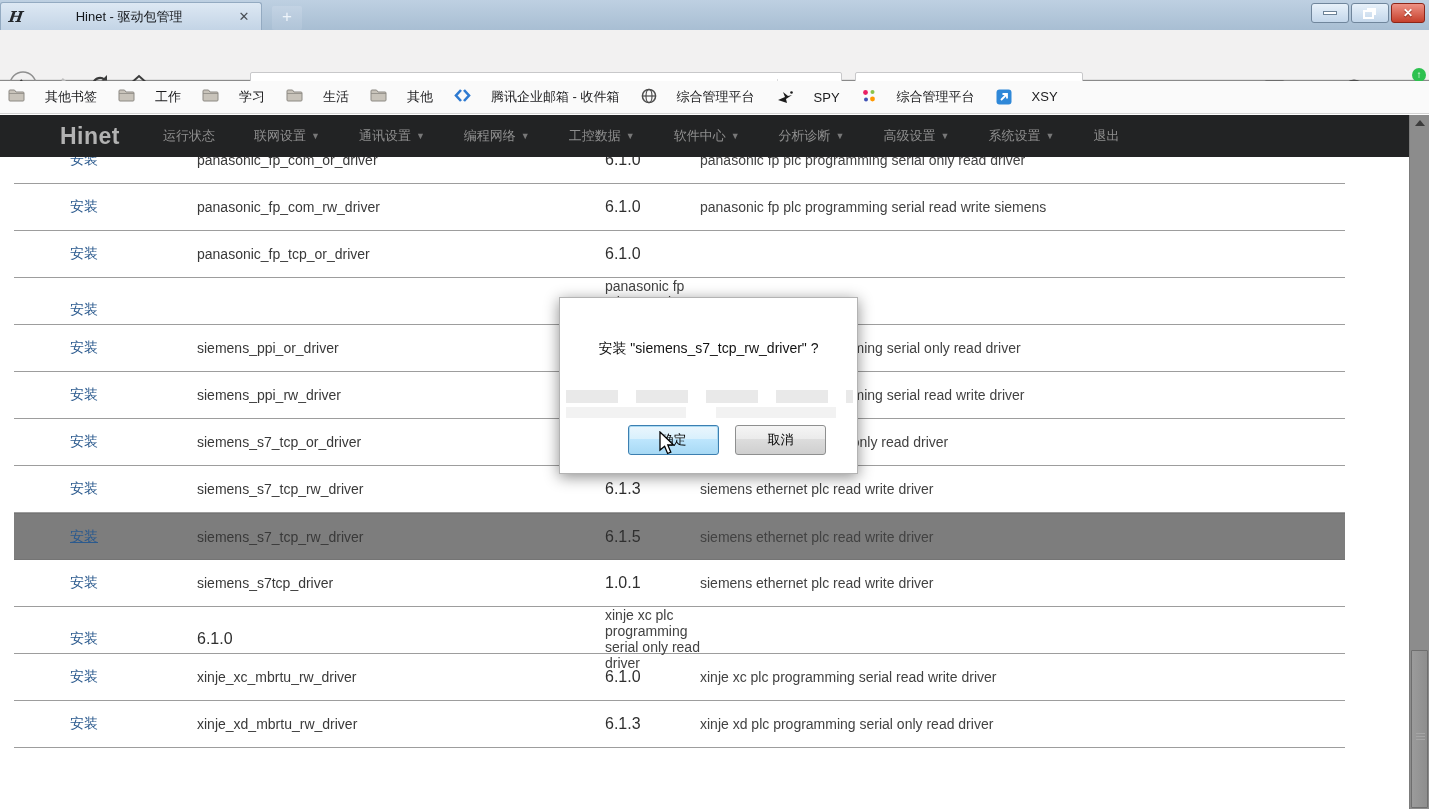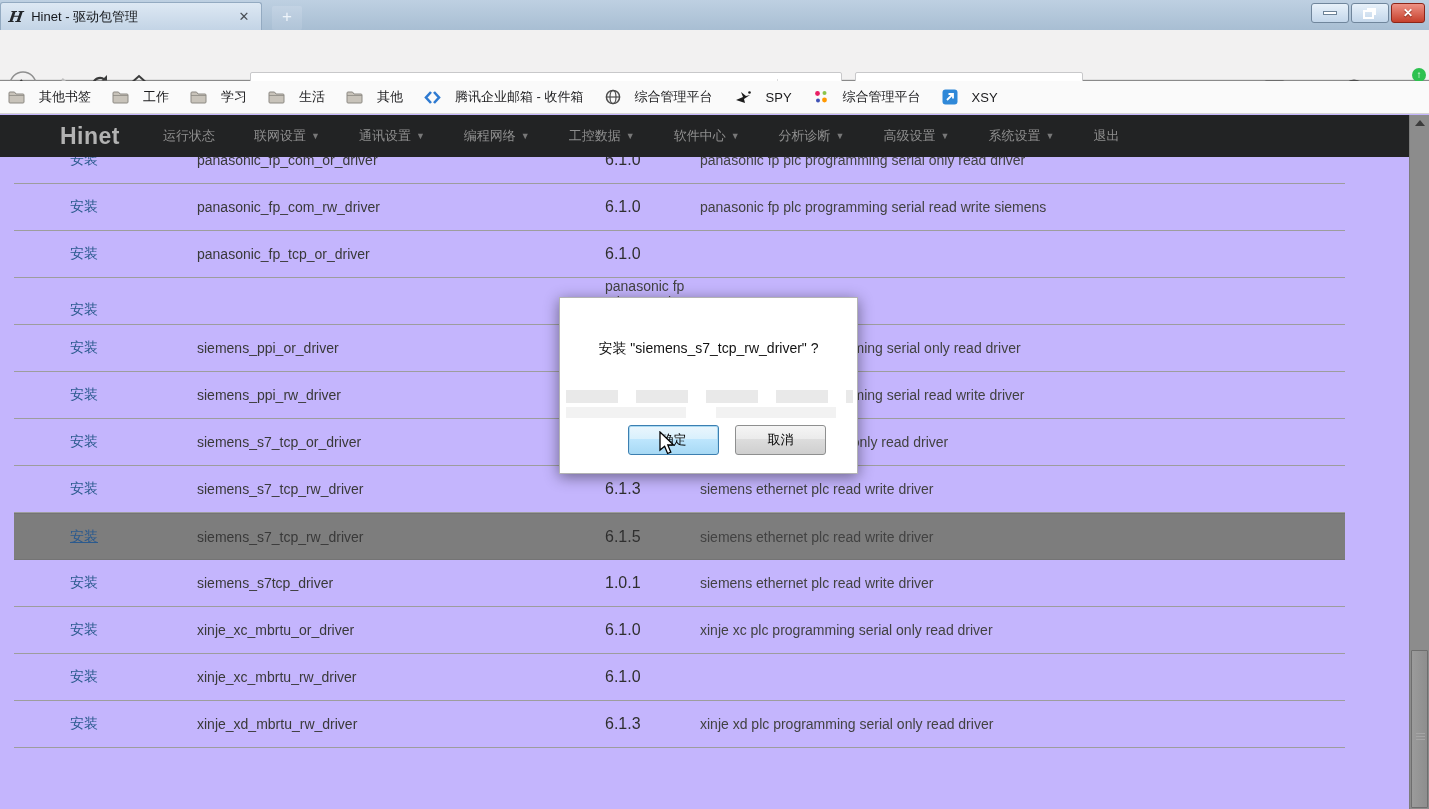--- a/index.html
+++ b/index.html
@@ -5,21 +5,21 @@
   * { margin:0; padding:0; box-sizing:border-box; }
   html,body { width:1429px; height:809px; overflow:hidden; }
   body { font-family:"Liberation Sans", sans-serif; position:relative; background:#8a8a8a; }
 
   
   .titlebar { position:absolute; left:0; top:0; width:1429px; height:30px;
     background:linear-gradient(#bed0e2,#a8bed3); }
   .tab { position:absolute; left:0; top:2px; width:262px; height:28px;
     background:linear-gradient(#dde8f3,#c3d4e6); border:1px solid #93aac1; border-bottom:none;
     border-radius:3px 3px 0 0; display:flex; align-items:center; padding:0 8px; gap:8px; }
-  .tab-title { font-size:13px; color:#15181c; white-space:nowrap; overflow:hidden; flex:1; }
+  .tab-title { font-size:13px; color:#15181c; white-space:nowrap; overflow:hidden; flex:1;text-align:center; }
   .tab-close { font-size:13px; color:#4a4f55; width:18px; text-align:center; cursor:default; }
   .favicon { font-family:"DejaVu Serif", serif; font-style:italic; font-weight:bold;
     font-size:15px; color:#23262a; transform:skewX(-8deg); }
   .newtab { position:absolute; left:272px; top:6px; width:30px; height:24px;
     background:linear-gradient(#c3d3e4,#b0c4d8); border-radius:2px; color:#eef4fa;
     font-size:17px; text-align:center; line-height:22px; }
   .winctl { position:absolute; top:3px; height:20px; border-radius:3px;
     border:1px solid #70869c; display:flex; align-items:center; justify-content:center; }
   .winctl.min { left:1311px; width:38px; background:linear-gradient(#e8f1fa,#c3d6ea); }
   .winctl.res { left:1351px; width:38px; background:linear-gradient(#e8f1fa,#c3d6ea); }
@@ -43,24 +43,24 @@
   .searchbox input { border:none; outline:none; font-size:15px; width:160px;
     font-family:"Liberation Sans",sans-serif; color:#1d1d1f; background:transparent; }
   .searchbox input::placeholder { color:#8d8d91; }
   .ticon { position:absolute; top:44px; width:32px; height:32px; display:flex;
     align-items:center; justify-content:center; }
   .badge { position:absolute; right:-4px; top:-6px; width:14px; height:14px; border-radius:50%;
     background:#2dc14f; color:#fff; font-size:10px; line-height:14px; text-align:center; font-weight:bold; }
 
   .bookmarksbar { position:absolute; left:0; top:81px; width:1429px; height:33px; background:#fafafa;
     border-bottom:1px solid #d4d4d4; display:flex; align-items:center; padding:0 8px; gap:21px; }
-  .bm { display:flex; align-items:center; gap:14px; font-size:13px; color:#1b1b1d; white-space:nowrap; }
+  .bm { display:flex; gap:20px; font-size:13px; color:#1b1b1d; white-space:nowrap; }
 
   
-  .viewport { position:absolute; left:0; top:114px; width:1429px; height:695px; background:#c4b5fd; }
+  .viewport { position:absolute; left:0; top:114px; width:1429px; height:695px; background:#ffffff; }
   .sitenav { position:absolute; left:0; top:1px; width:1409px; height:42px; background:#222324;
     display:flex; align-items:center; }
   .sitelogo { margin-left:60px; font-size:23px; font-weight:bold; color:#b2b2b2; letter-spacing:.5px; }
   .menuwrap { display:flex; margin-left:43px; gap:39px; align-items:center; }
   .mitem { font-size:13px; color:#8f8f8f; display:flex; align-items:center; gap:5px; white-space:nowrap; }
   .mitem .caret { font-size:9px; color:#787878; }
 
   .content { position:absolute; left:0; top:43px; width:1409px; height:652px; overflow:hidden; }
   .dtable { position:absolute; left:14px; top:-20px; width:1331px; }
   .drow { display:grid; grid-template-columns:127px 408px 95px 1fr; padding-left:56px;
@@ -424,28 +424,28 @@
           <span class="ddesc">siemens ethernet plc read write driver</span>
         </div>
         <div class="drow">
           <span class="ilink">安装</span>
           <span class="dname">siemens_s7tcp_driver</span>
           <span class="dver">1.0.1</span>
           <span class="ddesc">siemens ethernet plc read write driver</span>
         </div>
         <div class="drow">
           <span class="ilink">安装</span>
-          <span class="dname">xinje_xc_mbrtu_or_driver</span>
           <span class="dver">6.1.0</span>
           <span class="ddesc">xinje xc plc programming serial only read driver</span>
         </div>
         <div class="drow">
           <span class="ilink">安装</span>
           <span class="dname">xinje_xc_mbrtu_rw_driver</span>
           <span class="dver">6.1.0</span>
+          <span class="ddesc">xinje xc plc programming serial read write driver</span>
         </div>
         <div class="drow">
           <span class="ilink">安装</span>
           <span class="dname">xinje_xd_mbrtu_rw_driver</span>
           <span class="dver">6.1.3</span>
           <span class="ddesc">xinje xd plc programming serial only read driver</span>
         </div>
       </div>
   </div>
 

